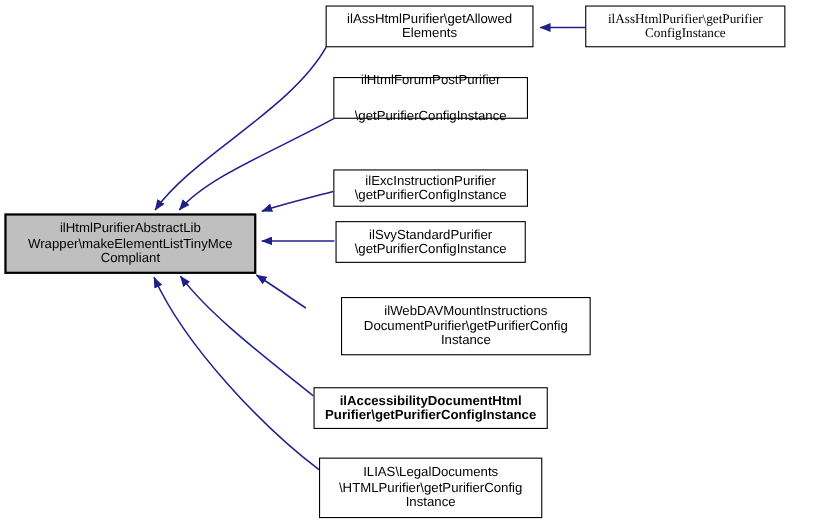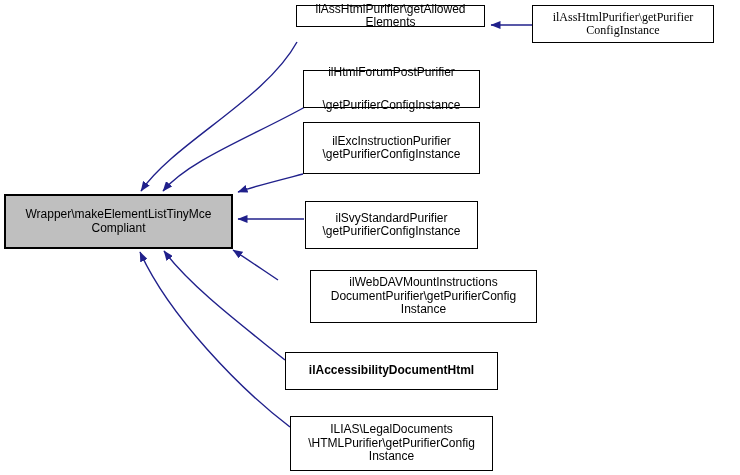--- a/index.html
+++ b/index.html
@@ -49,57 +49,59 @@
     <path class="edge" d="M305,107 C253,136 189,160 163,191" marker-end="url(#arrowhead)"></path>
     <path class="edge" d="M303,174 C276,181 252,187 238,192" marker-end="url(#arrowhead)"></path>
     <path class="edge" d="M304,219 L238,219" marker-end="url(#arrowhead)"></path>
     <path class="edge" d="M278,280 C263,270 247,259 233,250" marker-end="url(#arrowhead)"></path>
     <path class="edge" d="M285,360 C243,326 192,288 164,251" marker-end="url(#arrowhead)"></path>
     <path class="edge" d="M290,427 C240,389 169,316 140,252" marker-end="url(#arrowhead)"></path>
     <path class="edge" d="M552,25 L491,25" marker-end="url(#arrowhead)"></path>
   </svg>
 
   <div class="node central" style="left:4px;top:194px;width:229px;height:55px;">
+    <span class="ln">ilHtmlPurifierAbstractLib</span>
     <span class="ln">Wrapper\makeElementListTinyMce</span>
     <span class="ln">Compliant</span>
   </div>
 
-  <div class="node" style="left:296px;top:5px;width:189px;height:22px;">
+  <div class="node" style="left:296px;top:5px;width:189px;height:38px;">
     <span class="ln">ilAssHtmlPurifier\getAllowed</span>
     <span class="ln">Elements</span>
   </div>
 
   <div class="node" style="left:532px;top:5px;width:182px;height:38px;font-family:Liberation Serif, serif;">
     <span class="ln">ilAssHtmlPurifier\getPurifier</span>
     <span class="ln">ConfigInstance</span>
   </div>
 
   <div class="node" style="left:303px;top:70px;width:177px;height:38px;gap:20px;">
     <span class="ln">ilHtmlForumPostPurifier</span>
     <span class="ln">\getPurifierConfigInstance</span>
   </div>
 
-  <div class="node" style="left:303px;top:122px;width:177px;height:52px;">
+  <div class="node" style="left:303px;top:154px;width:177px;height:34px;">
     <span class="ln">ilExcInstructionPurifier</span>
     <span class="ln">\getPurifierConfigInstance</span>
   </div>
 
-  <div class="node" style="left:305px;top:201px;width:173px;height:48px;">
+  <div class="node" style="left:305px;top:201px;width:173px;height:38px;">
     <span class="ln">ilSvyStandardPurifier</span>
     <span class="ln">\getPurifierConfigInstance</span>
   </div>
 
   <div class="node" style="left:278px;top:270px;width:227px;height:53px;margin-left:32px;">
     <span class="ln">ilWebDAVMountInstructions</span>
     <span class="ln">DocumentPurifier\getPurifierConfig</span>
     <span class="ln">Instance</span>
   </div>
 
   <div class="node" style="left:285px;top:352px;width:213px;height:38px;font-weight:bold;">
     <span class="ln">ilAccessibilityDocumentHtml</span>
+    <span class="ln">Purifier\getPurifierConfigInstance</span>
   </div>
 
   <div class="node" style="left:290px;top:416px;width:203px;height:55px;">
     <span class="ln">ILIAS\LegalDocuments</span>
     <span class="ln">\HTMLPurifier\getPurifierConfig</span>
     <span class="ln">Instance</span>
   </div>
 
 </div>
 

